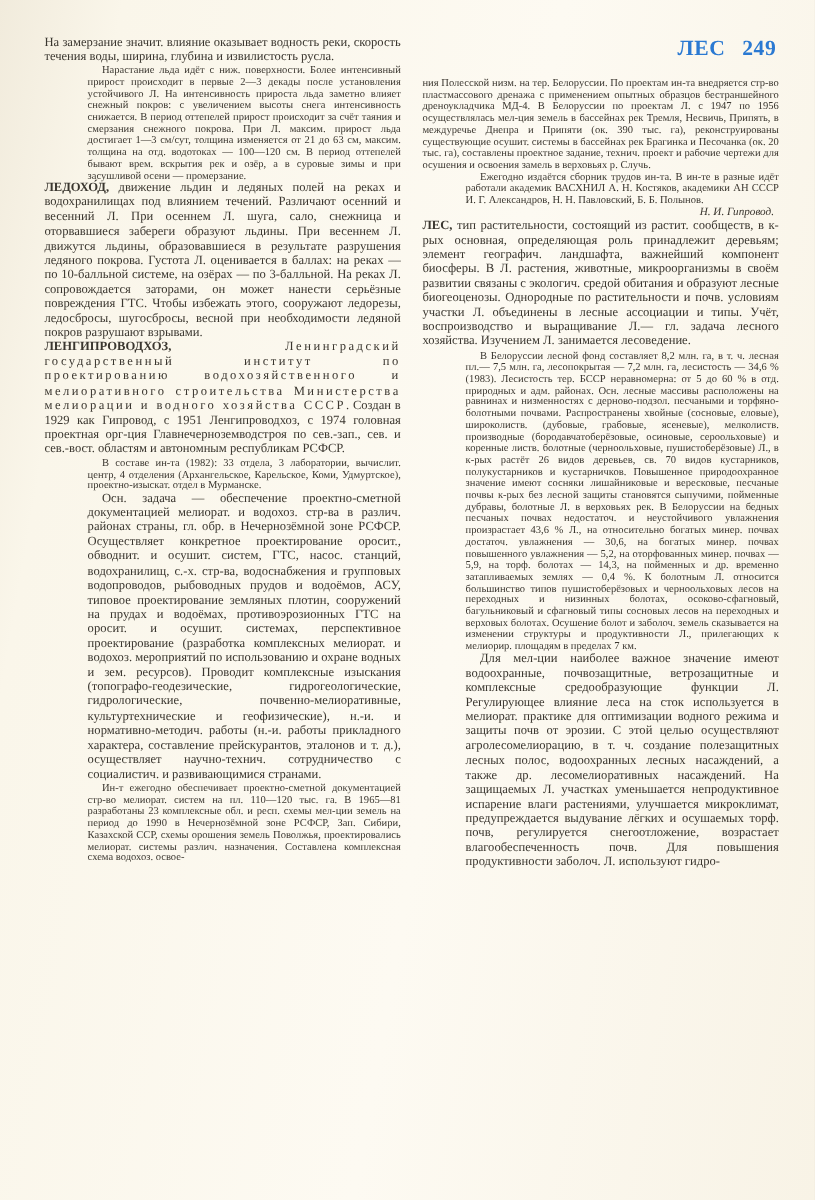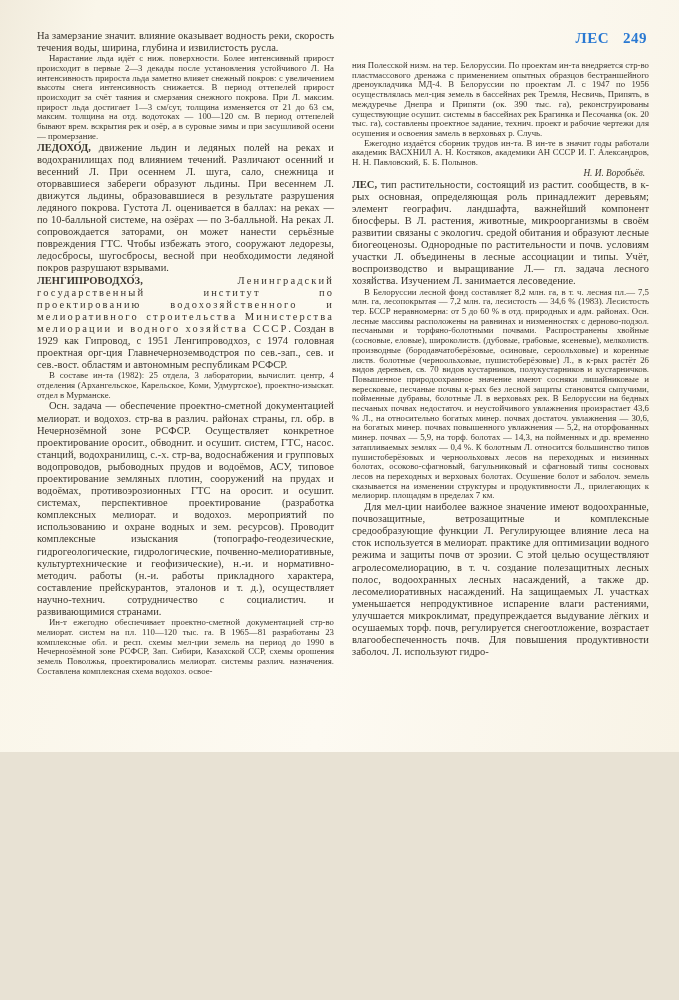--- a/index.html
+++ b/index.html
@@ -8,36 +8,36 @@
   }
   body {
     width: 679px;
     height: 1000px;
     font-family: "Liberation Serif", "DejaVu Serif", serif;
     background: #e8e2d4;
   }
   .page {
     position: relative;
     width: 679px;
-    height: 752px;
+    height: 1000px;
     overflow: hidden;
     background: linear-gradient(100deg, #f1ebdc 0%, #faf6ea 12%, #fdfaf2 55%, #f8f3e6 100%);
     color: #3a362f;
   }
   .column {
     position: absolute;
     top: 30px;
   }
   .column-left  { left: 37px;  width: 297px; }
   .column-right { left: 352px; width: 297px; }
 
   .running-head {
     text-align: right;
     font-weight: bold;
-    font-size: 15px;
+    font-size: 18px;
     letter-spacing: 0.5px;
     margin: 0 2px 14px 0;
   }
   .running-head .pageno { margin-left: 14px; }
 
   p.para {
     margin: 0;
     padding: 0;
     text-align: justify;
   }
@@ -49,46 +49,46 @@
     font-size: 8.8px;
     line-height: 9.7px;
   }
   p.byline {
     font-size: 9.3px;
     line-height: 11px;
     text-align: right;
     font-style: italic;
     padding-right: 4px;
   }
-  p.indent { text-indent: 12px; }
+  p.indent { text-indent: 12px; margin-left: 36px; }
 
   .run-b  { font-weight: 700; margin-top: 12px; }
   .run-i  { }
   .run-sp { letter-spacing: 2.1px; }
 </style>
 </head>
 <body>
 
 <div class="page">
 
   <div class="column column-left">
       <p class="para normal"><span>На замерзание значит. влияние оказывает водность реки, скорость течения воды, ширина, глубина и извилистость русла.</span></p>
       <p class="para small indent"><span>Нарастание льда идёт с ниж. поверхности. Более интенсивный прирост происходит в первые 2—3 декады после установления устойчивого Л. На интенсивность прироста льда заметно влияет снежный покров: с увеличением высоты снега интенсивность снижается. В период оттепелей прирост происходит за счёт таяния и смерзания снежного покрова. При Л. максим. прирост льда достигает 1—3 см/сут, толщина изменяется от 21 до 63 см, максим. толщина на отд. водотоках — 100—120 см. В период оттепелей бывают врем. вскрытия рек и озёр, а в суровые зимы и при засушливой осени — промерзание.</span></p>
       <p class="para normal"><span class="run-b">ЛЕДОХО́Д, </span><span>движение льдин и ледяных полей на реках и водохранилищах под влиянием течений. Различают осенний и весенний Л. При осеннем Л. </span><span class="run-i">шуга</span><span>, сало, снежница и оторвавшиеся забереги образуют льдины. При весеннем Л. движутся льдины, образовавшиеся в результате разрушения ледяного покрова. Густота Л. оценивается в баллах: на реках — по 10-балльной системе, на озёрах — по 3-балльной. На реках Л. сопровождается </span><span class="run-i">заторами</span><span>, он может нанести серьёзные повреждения ГТС. Чтобы избежать этого, сооружают </span><span class="run-i">ледорезы, ледосбросы</span><span>, шугосбросы, весной при необходимости ледяной покров разрушают взрывами.</span></p>
       <p class="para normal"><span class="run-b">ЛЕНГИПРОВОДХО́З, </span><span class="run-sp">Ленинградский государственный институт по проектированию водохозяйственного и мелиоративного строительства Министерства мелиорации и водного хозяйства СССР</span><span>. Создан в 1929 как Гипровод, с 1951 Ленгипроводхоз, с 1974 головная проектная орг-ция Главнечерноземводстроя по сев.-зап., сев. и сев.-вост. областям и автономным республикам РСФСР.</span></p>
-      <p class="para small indent"><span>В составе ин-та (1982): 25 отдела, 3 лаборатории, вычислит. центр, 4 отделения (Архангельское, Карельское, Коми, Удмуртское), проектно-изыскат. отдел в Мурманске.</span></p>
+      <p class="para small indent"><span>В составе ин-та (1982): 33 отдела, 3 лаборатории, вычислит. центр, 4 отделения (Архангельское, Карельское, Коми, Удмуртское), проектно-изыскат. отдел в Мурманске.</span></p>
       <p class="para normal indent"><span>Осн. задача — обеспечение проектно-сметной документацией мелиорат. и водохоз. стр-ва в различ. районах страны, гл. обр. в Нечернозёмной зоне РСФСР. Осуществляет конкретное проектирование оросит., обводнит. и осушит. систем, ГТС, насос. станций, водохранилищ, с.-х. стр-ва, водоснабжения и групповых водопроводов, рыбоводных прудов и водоёмов, АСУ, типовое проектирование земляных плотин, сооружений на прудах и водоёмах, противоэрозионных ГТС на оросит. и осушит. системах, перспективное проектирование (разработка комплексных мелиорат. и водохоз. мероприятий по использованию и охране водных и зем. ресурсов). Проводит комплексные изыскания (топографо-геодезические, гидрогеологические, гидрологические, почвенно-мелиоративные, культуртехнические и геофизические), н.-и. и нормативно-методич. работы (н.-и. работы прикладного характера, составление прейскурантов, эталонов и т. д.), осуществляет научно-технич. сотрудничество с социалистич. и развивающимися странами.</span></p>
       <p class="para small indent"><span>Ин-т ежегодно обеспечивает проектно-сметной документацией стр-во мелиорат. систем на пл. 110—120 тыс. га. В 1965—81 разработаны 23 комплексные обл. и респ. схемы мел-ции земель на период до 1990 в Нечернозёмной зоне РСФСР, Зап. Сибири, Казахской ССР, схемы орошения земель Поволжья, проектировались мелиорат. системы различ. назначения. Составлена комплексная схема водохоз. освое-</span></p>
     </div>
 
   <div class="column column-right">
     <div class="running-head" style="color: rgb(42, 121, 210);">
       <span>ЛЕС</span><span class="pageno">249</span>
     </div>
   <p class="para small"><span>ния Полесской низм. на тер. Белоруссии. По проектам ин-та внедряется стр-во пластмассового дренажа с применением опытных образцов бестраншейного дреноукладчика МД-4. В Белоруссии по проектам Л. с 1947 по 1956 осуществлялась мел-ция земель в бассейнах рек Тремля, Несвичь, Припять, в междуречье Днепра и Припяти (ок. 390 тыс. га), реконструированы существующие осушит. системы в бассейнах рек Брагинка и Песочанка (ок. 20 тыс. га), составлены проектное задание, технич. проект и рабочие чертежи для осушения и освоения замель в верховьях р. Случь.</span></p>
-      <p class="para small indent"><span>Ежегодно издаётся сборник трудов ин-та. В ин-те в значит годы работали академик ВАСХНИЛ А. Н. Костяков, академики АН СССР И. Г. Александров, Н. Н. Павловский, Б. Б. Полынов.</span></p>
-      <p class="para byline"><span>Н. И. Воробьёв.</span></p>
+      <p class="para small indent"><span>Ежегодно издаётся сборник трудов ин-та. В ин-те в разные идёт работали академик ВАСХНИЛ А. Н. Костяков, академики АН СССР И. Г. Александров, Н. Н. Павловский, Б. Б. Полынов.</span></p>
+      <p class="para byline"><span>Н. И. Гипровод.</span></p>
       <p class="para normal"><span class="run-b">ЛЕС, </span><span>тип </span><span class="run-i">растительности</span><span>, состоящий из растит. сообществ, в к-рых основная, определяющая роль принадлежит деревьям; элемент географич. ландшафта, важнейший компонент биосферы. В Л. растения, животные, микроорганизмы в своём развитии связаны с экологич. средой обитания и образуют лесные биогеоценозы. Однородные по растительности и почв. условиям участки Л. объединены в лесные ассоциации и типы. Учёт, воспроизводство и выращивание Л.— гл. задача </span><span class="run-i">лесного хозяйства</span><span>. Изучением Л. занимается </span><span class="run-i">лесоведение</span><span>.</span></p>
       <p class="para small indent"><span>В Белоруссии лесной фонд составляет 8,2 млн. га, в т. ч. лесная пл.— 7,5 млн. га, лесопокрытая — 7,2 млн. га, лесистость — 34,6 % (1983). Лесистость тер. БССР неравномерна: от 5 до 60 % в отд. природных и адм. районах. Осн. лесные массивы расположены на равнинах и низменностях с дерново-подзол. песчаными и торфяно-болотными почвами. Распространены хвойные (сосновые, еловые), широколиств. (дубовые, грабовые, ясеневые), мелколиств. производные (бородавчатоберёзовые, осиновые, сероольховые) и коренные листв. болотные (черноольховые, пушистоберёзовые) Л., в к-рых растёт 26 видов деревьев, св. 70 видов кустарников, полукустарников и кустарничков. Повышенное природоохранное значение имеют сосняки лишайниковые и вересковые, песчаные почвы к-рых без лесной защиты становятся сыпучими, пойменные дубравы, болотные Л. в верховьях рек. В Белоруссии на бедных песчаных почвах недостаточ. и неустойчивого увлажнения произрастает 43,6 % Л., на относительно богатых минер. почвах достаточ. увлажнения — 30,6, на богатых минер. почвах повышенного увлажнения — 5,2, на оторфованных минер. почвах — 5,9, на торф. болотах — 14,3, на пойменных и др. временно затапливаемых землях — 0,4 %. К болотным Л. относится большинство типов пушистоберёзовых и черноольховых лесов на переходных и низинных болотах, осоково-сфагновый, багульниковый и сфагновый типы сосновых лесов на переходных и верховых болотах. Осушение болот и заболоч. земель сказывается на изменении структуры и продуктивности Л., прилегающих к мелиорир. площадям в пределах 7 км.</span></p>
       <p class="para normal indent"><span>Для мел-ции наиболее важное значение имеют водоохранные, почвозащитные, ветрозащитные и комплексные средообразующие функции Л. </span><span class="run-i">Регулирующее влияние леса на сток</span><span> используется в мелиорат. практике для оптимизации водного режима и защиты почв от эрозии. С этой целью осуществляют </span><span class="run-i">агролесомелиорацию</span><span>, в т. ч. создание </span><span class="run-i">полезащитных лесных полос, водоохранных лесных насаждений</span><span>, а также др. </span><span class="run-i">лесомелиоративных насаждений</span><span>. На защищаемых Л. участках уменьшается непродуктивное испарение влаги растениями, улучшается микроклимат, предупреждается выдувание лёгких и осушаемых торф. почв, регулируется снегоотложение, возрастает влагообеспеченность почв. Для повышения продуктивности заболоч. Л. используют </span><span class="run-i">гидро-</span></p>
     </div>
 
 </div>
 
 </body></html>

